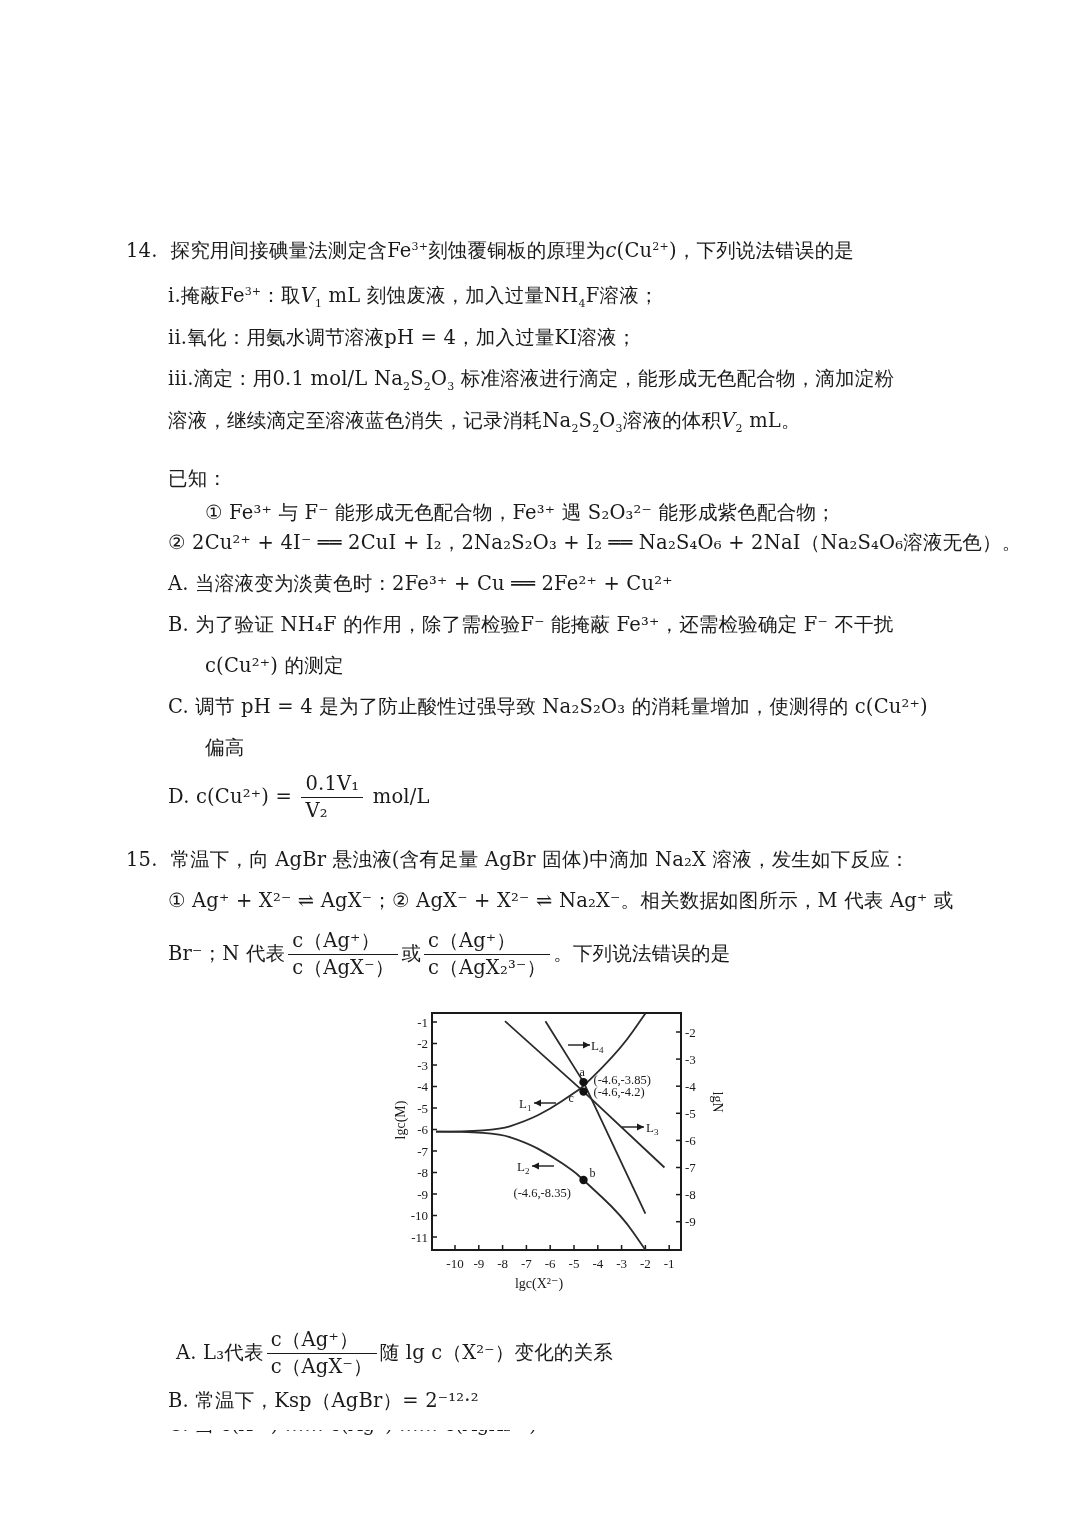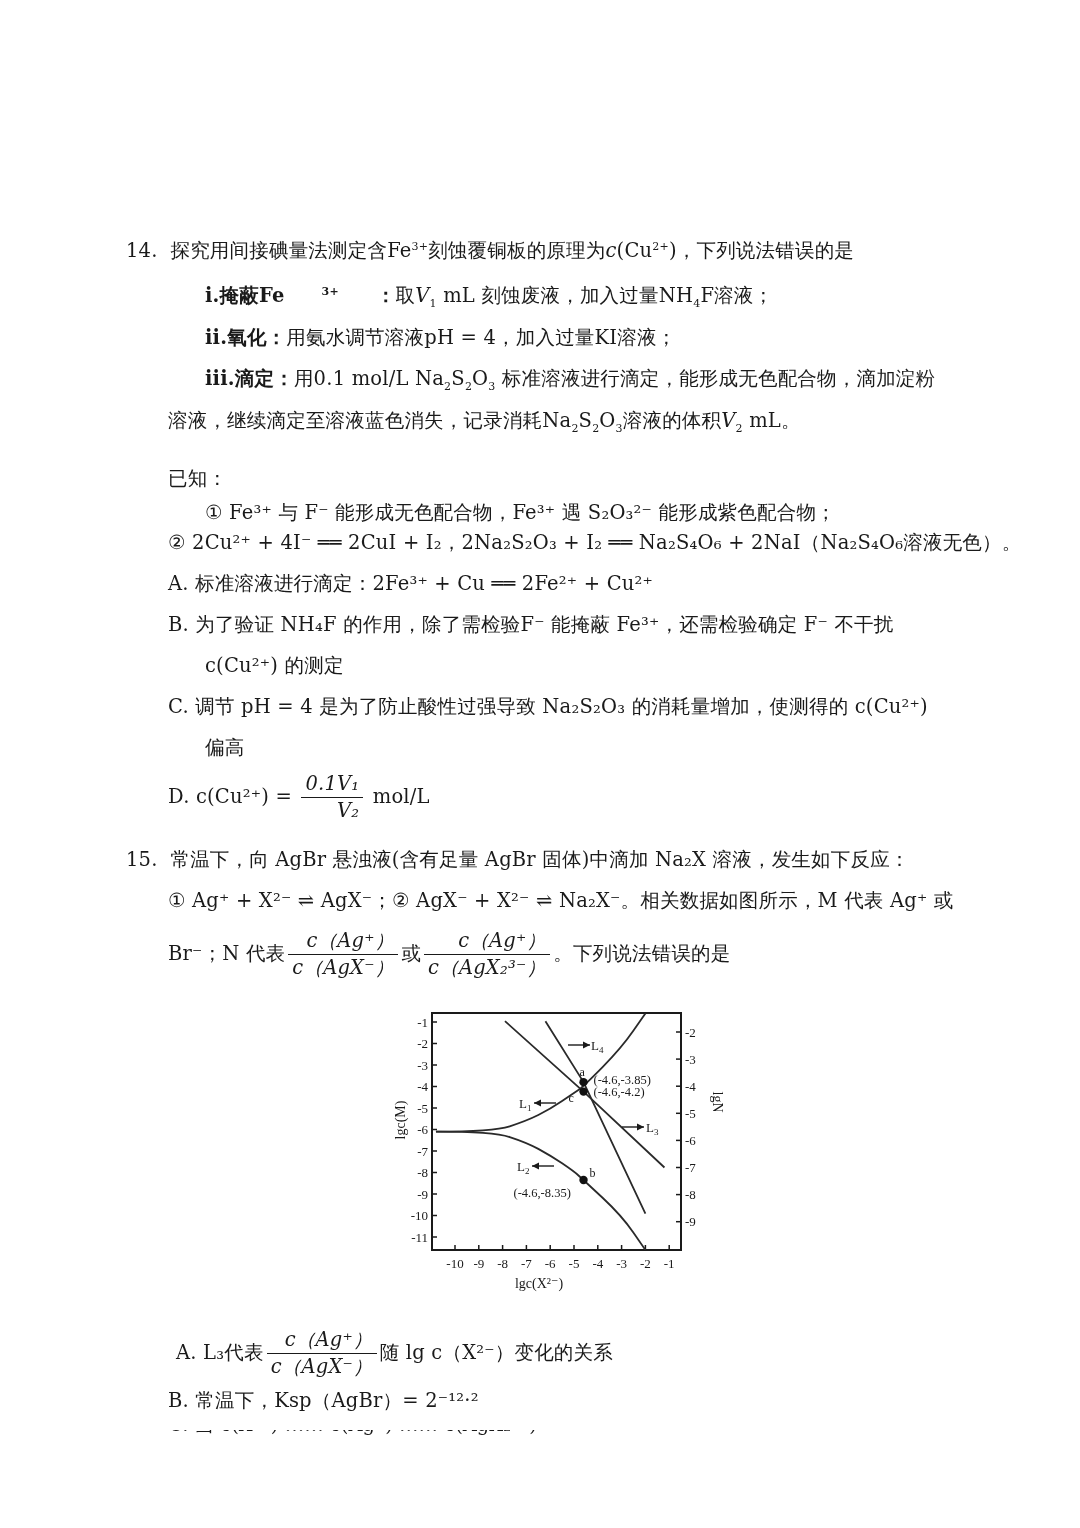--- a/index.html
+++ b/index.html
@@ -1,22 +1,22 @@
 <!DOCTYPE html>
 <html><head>
 <meta charset="utf-8">
 <style>
   html, body { margin:0; padding:0; background:#ffffff; }
   body { width:1080px; height:1528px; position:relative; overflow:hidden;
          font-family:"DejaVu Serif", "Liberation Serif", serif; color:#1a1a1a; }
   .line { position:absolute; font-size:19.5px; line-height:26px; white-space:nowrap; letter-spacing:0.2px; }
-  .b { font-weight:bold;margin-left:37px; }
+  .b { font-weight:normal; }
   .i { font-style:italic; }
   sup, sub { font-size:11px; line-height:0; }
-  .frac { display:inline-block; vertical-align:middle; text-align:right; margin:0 3px;font-style:italic; }
+  .frac { display:inline-block; vertical-align:middle; text-align:left; margin:0 3px; }
   .frac .num { display:block; border-bottom:1.5px solid #1a1a1a; padding:0 4px 1px; line-height:24px; }
   .frac .den { display:block; padding:1px 4px 0; line-height:24px; }
   .chart { position:absolute; left:380px; top:1000px; width:370px; height:300px; }
   .chart svg text { font-family:"Liberation Serif", "DejaVu Serif", serif; fill:#1a1a1a; }
   .cut { position:absolute; left:168px; top:1430px; width:460px; height:8px; overflow:hidden; }
   .cut span { display:block; margin-top:-18px; font-size:19.5px; line-height:26px; white-space:nowrap; color:#1a1a1a; }
 </style>
 </head>
 <body>
 
@@ -38,21 +38,21 @@
 </div>
 
 <div class="line" style="left:168px; top:408px;">
   <span>溶液，继续滴定至溶液蓝色消失，记录消耗Na</span><sub>2</sub><span>S</span><sub>2</sub><span>O</span><sub>3</sub><span>溶液的体积</span><span class="i">V</span><sub>2</sub><span> mL。</span>
 </div>
 
 <div class="line" style="left:168px; top:450px;margin-top:16px;">已知：</div>
 <div class="line" style="left:168px; top:500px;margin-left:37px;">① Fe³⁺ 与 F⁻ 能形成无色配合物，Fe³⁺ 遇 S₂O₃²⁻ 能形成紫色配合物；</div>
 <div class="line" style="left:168px; top:530px;">② 2Cu²⁺ + 4I⁻ ══ 2CuI + I₂，2Na₂S₂O₃ + I₂ ══ Na₂S₄O₆ + 2NaI（Na₂S₄O₆溶液无色）。</div>
 
-<div class="line" style="left:168px; top:571px;">A.  标准溶液进行滴定：2Fe³⁺ + Cu ══ 2Fe²⁺ + Cu²⁺</div>
+<div class="line" style="left:168px; top:571px;">A.  当溶液变为淡黄色时：2Fe³⁺ + Cu ══ 2Fe²⁺ + Cu²⁺</div>
 <div class="line" style="left:168px; top:612px;">B.  为了验证 NH₄F 的作用，除了需检验F⁻ 能掩蔽 Fe³⁺，还需检验确定 F⁻ 不干扰</div>
 <div class="line" style="left:205px; top:653px;">c(Cu²⁺) 的测定</div>
 <div class="line" style="left:168px; top:694px;">C.  调节 pH = 4 是为了防止酸性过强导致 Na₂S₂O₃ 的消耗量增加，使测得的 c(Cu²⁺)</div>
 <div class="line" style="left:205px; top:735px;">偏高</div>
 
 <div class="line" style="left:168px; top:772px;">
   <span>D.  c(Cu²⁺) = </span><span class="frac"><span class="num">0.1V₁</span><span class="den">V₂</span></span><span> mol/L</span>
 </div>
 
 <div class="line" style="left:126px; top:847px;">

